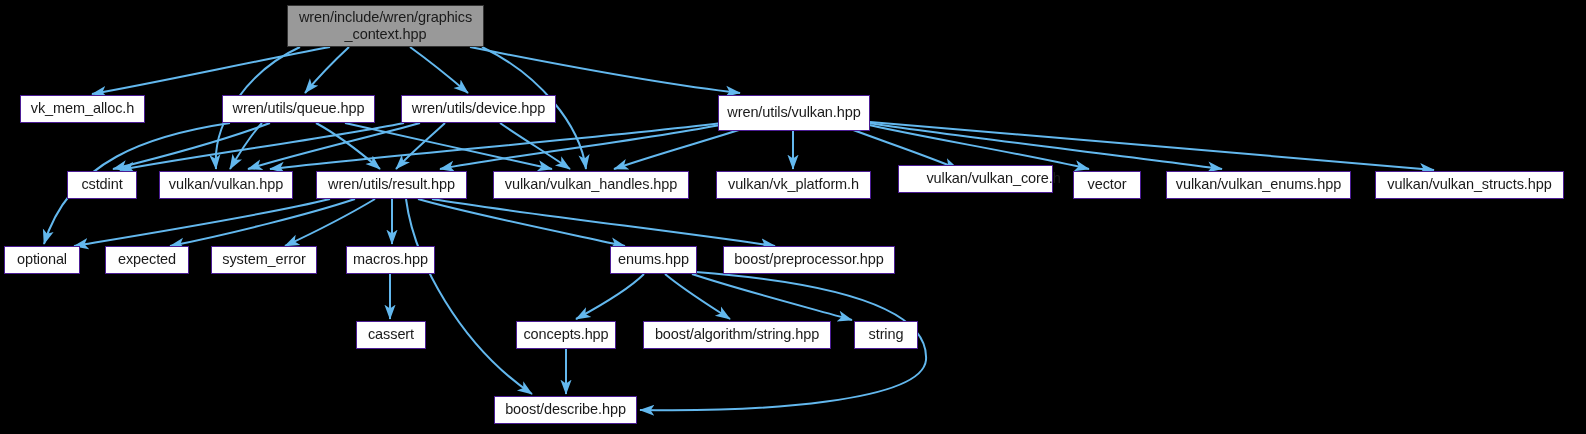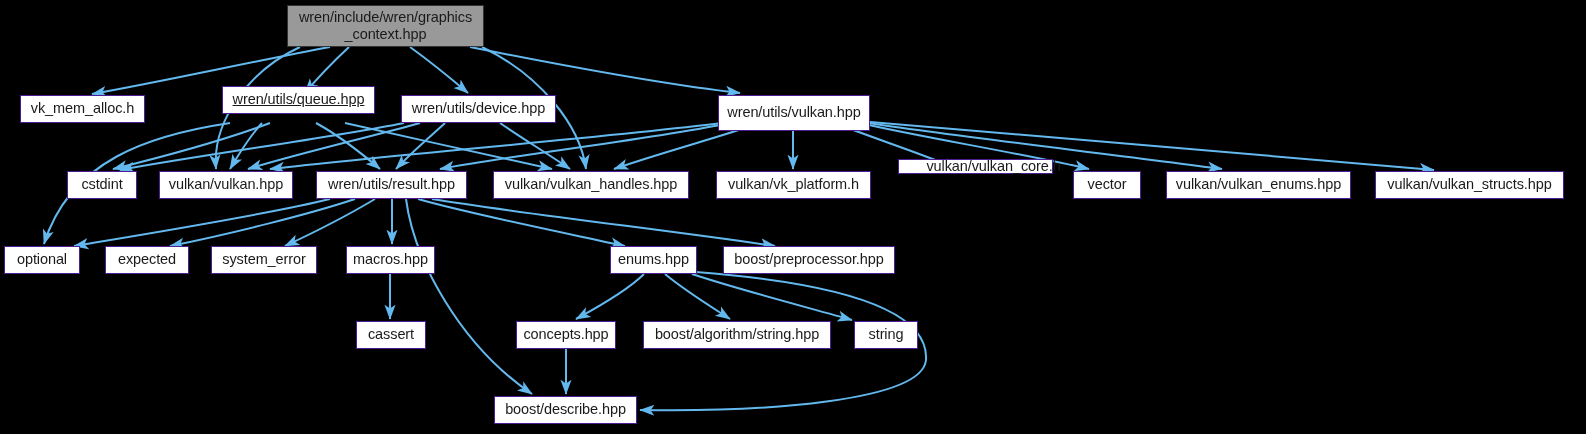--- a/index.html
+++ b/index.html
@@ -95,29 +95,29 @@
         <path d="M 665,274 C 684,290 710,306 730,319" fill="none" stroke="#63b8ee" stroke-width="2" marker-end="url(#arrow)"></path>
         <path d="M 692,274 C 740,290 810,308 852,320" fill="none" stroke="#63b8ee" stroke-width="2" marker-end="url(#arrow)"></path>
         <path d="M 696,272 C 800,280 930,300 926,360 C 922,402 760,412 640,410" fill="none" stroke="#63b8ee" stroke-width="2" marker-end="url(#arrow)"></path>
         <path d="M 566,349 C 566,366 566,382 566,394" fill="none" stroke="#63b8ee" stroke-width="2" marker-end="url(#arrow)"></path>
       </g>
   </svg>
   <div id="nodes">
       <div class="node root" style="left: 287px; top: 5px; width: 197px; height: 42px;">wren/include/wren/graphics
 _context.hpp</div>
       <div class="node leaf" style="left: 20px; top: 95px; width: 125px; height: 28px;">vk_mem_alloc.h</div>
-      <div class="node" style="left: 222px; top: 86px; width: 153px; height: 28px; text-decoration: underline;">wren/utils/queue.hpp</div>
+      <div class="node" style="left: 222px; top: 95px; width: 153px; height: 28px;">wren/utils/queue.hpp</div>
       <div class="node" style="left: 401px; top: 95px; width: 155px; height: 28px;">wren/utils/device.hpp</div>
       <div class="node" style="left: 718px; top: 95px; width: 152px; height: 36px;">wren/utils/vulkan.hpp</div>
       <div class="node leaf" style="left: 67px; top: 171px; width: 70px; height: 28px;">cstdint</div>
       <div class="node leaf" style="left: 159px; top: 171px; width: 134px; height: 28px;">vulkan/vulkan.hpp</div>
       <div class="node" style="left: 316px; top: 171px; width: 151px; height: 28px;">wren/utils/result.hpp</div>
       <div class="node leaf" style="left: 493px; top: 171px; width: 196px; height: 28px;">vulkan/vulkan_handles.hpp</div>
       <div class="node leaf" style="left: 716px; top: 171px; width: 155px; height: 28px;">vulkan/vk_platform.h</div>
-      <div class="node leaf" style="left: 898px; top: 159px; width: 155px; height: 15px; padding-left: 36px;">vulkan/vulkan_core.h</div>
+      <div class="node leaf" style="left: 898px; top: 165px; width: 155px; height: 28px; padding-left: 36px;">vulkan/vulkan_core.h</div>
       <div class="node leaf" style="left: 1073px; top: 171px; width: 68px; height: 28px;">vector</div>
       <div class="node leaf" style="left: 1166px; top: 171px; width: 185px; height: 28px;">vulkan/vulkan_enums.hpp</div>
       <div class="node leaf" style="left: 1375px; top: 171px; width: 189px; height: 28px;">vulkan/vulkan_structs.hpp</div>
       <div class="node leaf" style="left: 4px; top: 246px; width: 76px; height: 28px;">optional</div>
       <div class="node leaf" style="left: 105px; top: 246px; width: 84px; height: 28px;">expected</div>
       <div class="node leaf" style="left: 211px; top: 246px; width: 106px; height: 28px;">system_error</div>
       <div class="node" style="left: 346px; top: 246px; width: 89px; height: 28px;">macros.hpp</div>
       <div class="node" style="left: 610px; top: 246px; width: 87px; height: 28px;">enums.hpp</div>
       <div class="node leaf" style="left: 723px; top: 246px; width: 172px; height: 28px;">boost/preprocessor.hpp</div>
       <div class="node leaf" style="left: 356px; top: 321px; width: 70px; height: 28px;">cassert</div>

